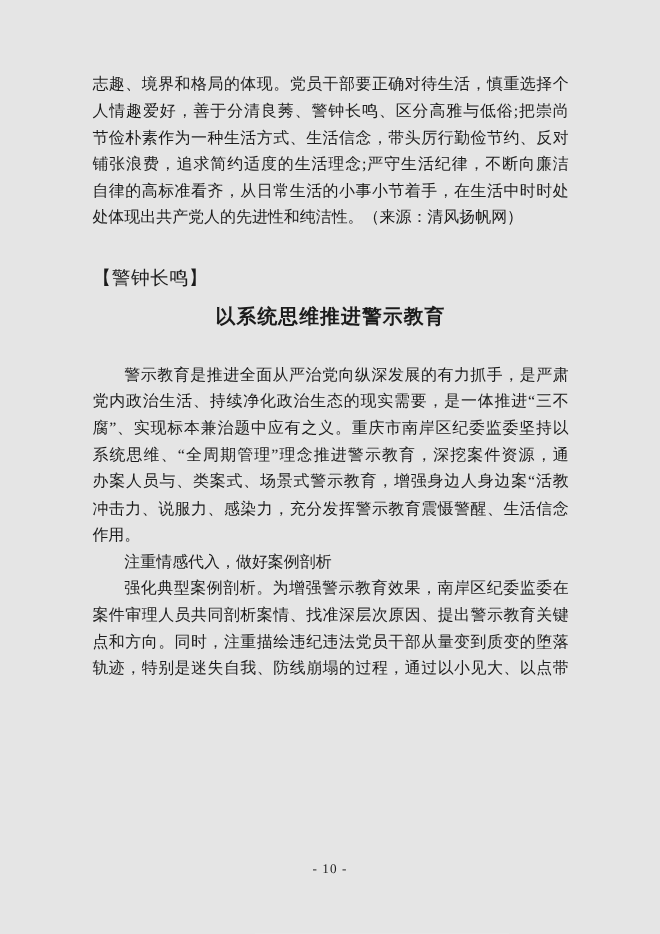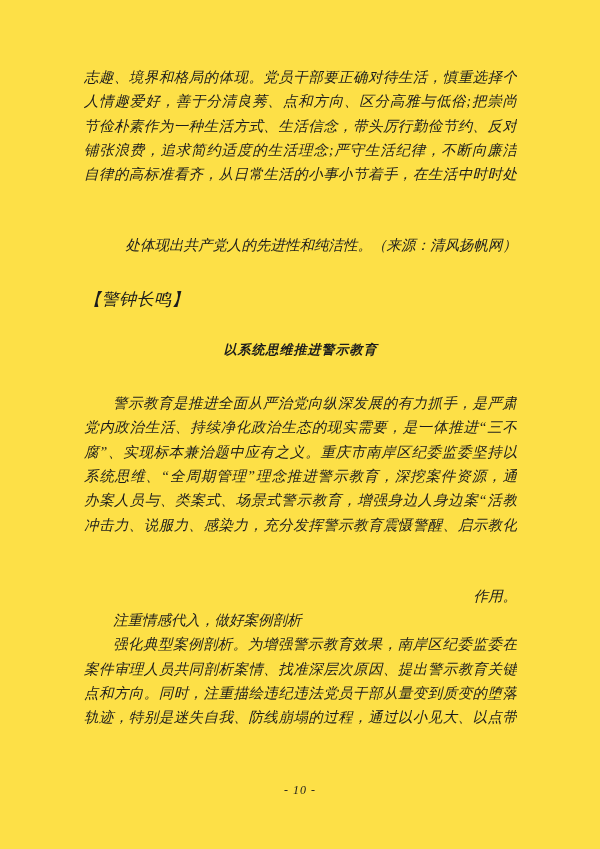--- a/index.html
+++ b/index.html
@@ -4,59 +4,58 @@
 <style>
   html, body {
     margin: 0;
     padding: 0;
     background: #ffffff;
   }
   .page {
     position: relative;
     width: 600px;
     height: 849px;
-    background: #fde047;
+    background: #e5e5e5;
     overflow: hidden;
     font-family: "Liberation Serif", "DejaVu Serif", serif;
     color: #1c1c1c;
-    font-style: italic;
   }
   .content {
     position: absolute;
     left: 84px;
     top: 65px;
     width: 433px;
     font-size: 14.5px;
   }
   .para { margin: 0; }
   .line {
     line-height: 24.3px;
     height: 24.3px;
     overflow: hidden;
     word-break: break-all;
   }
   .just {
     text-align: justify;
     text-align-last: justify;
     text-justify: inter-character;
   }
-  .last { text-align: right; margin-top: 47px; }
+  .last { text-align: left; }
   .indent { text-indent: 2em; }
   .marker {
     margin-top: 30px;
     line-height: 24.3px;
     font-size: 17px;
     letter-spacing: 0.5px;
   }
   .title {
-    margin-top: 25px;
+    margin-top: 10px;
     line-height: 26px;
     text-align: center;
     font-weight: bold;
-    font-size: 13px;
+    font-size: 18px;
     letter-spacing: 1px;
   }
   .title + .para { margin-top: 28px; }
   .subheading {
     line-height: 24.3px;
     height: 24.3px;
     text-indent: 2em;
   }
   .footer {
     position: absolute;
@@ -68,35 +67,35 @@
     letter-spacing: 1px;
   }
 </style>
 </head>
 <body>
 
 <div class="page">
   <div class="content">
       <div class="para">
         <div class="line just">志趣、境界和格局的体现。党员干部要正确对待生活，慎重选择个</div>
-        <div class="line just">人情趣爱好，善于分清良莠、点和方向、区分高雅与低俗;把崇尚</div>
+        <div class="line just">人情趣爱好，善于分清良莠、警钟长鸣、区分高雅与低俗;把崇尚</div>
         <div class="line just">节俭朴素作为一种生活方式、生活信念，带头厉行勤俭节约、反对</div>
         <div class="line just">铺张浪费，追求简约适度的生活理念;严守生活纪律，不断向廉洁</div>
         <div class="line just">自律的高标准看齐，从日常生活的小事小节着手，在生活中时时处</div>
         <div class="line last">处体现出共产党人的先进性和纯洁性。（来源：清风扬帆网）</div>
       </div>
       <div class="marker">【警钟长鸣】</div>
       <div class="title">以系统思维推进警示教育</div>
       <div class="para">
         <div class="line just indent">警示教育是推进全面从严治党向纵深发展的有力抓手，是严肃</div>
         <div class="line just">党内政治生活、持续净化政治生态的现实需要，是一体推进“三不</div>
         <div class="line just">腐”、实现标本兼治题中应有之义。重庆市南岸区纪委监委坚持以</div>
         <div class="line just">系统思维、“全周期管理”理念推进警示教育，深挖案件资源，通</div>
         <div class="line just">办案人员与、类案式、场景式警示教育，增强身边人身边案“活教材”</div>
-        <div class="line just">冲击力、说服力、感染力，充分发挥警示教育震慑警醒、启示教化</div>
+        <div class="line just">冲击力、说服力、感染力，充分发挥警示教育震慑警醒、生活信念</div>
         <div class="line last">作用。</div>
       </div>
       <div class="subheading">注重情感代入，做好案例剖析</div>
       <div class="para">
         <div class="line just indent">强化典型案例剖析。为增强警示教育效果，南岸区纪委监委在</div>
         <div class="line just">案件审理人员共同剖析案情、找准深层次原因、提出警示教育关键</div>
         <div class="line just">点和方向。同时，注重描绘违纪违法党员干部从量变到质变的堕落</div>
         <div class="line just">轨迹，特别是迷失自我、防线崩塌的过程，通过以小见大、以点带</div>
       </div>
     </div>

